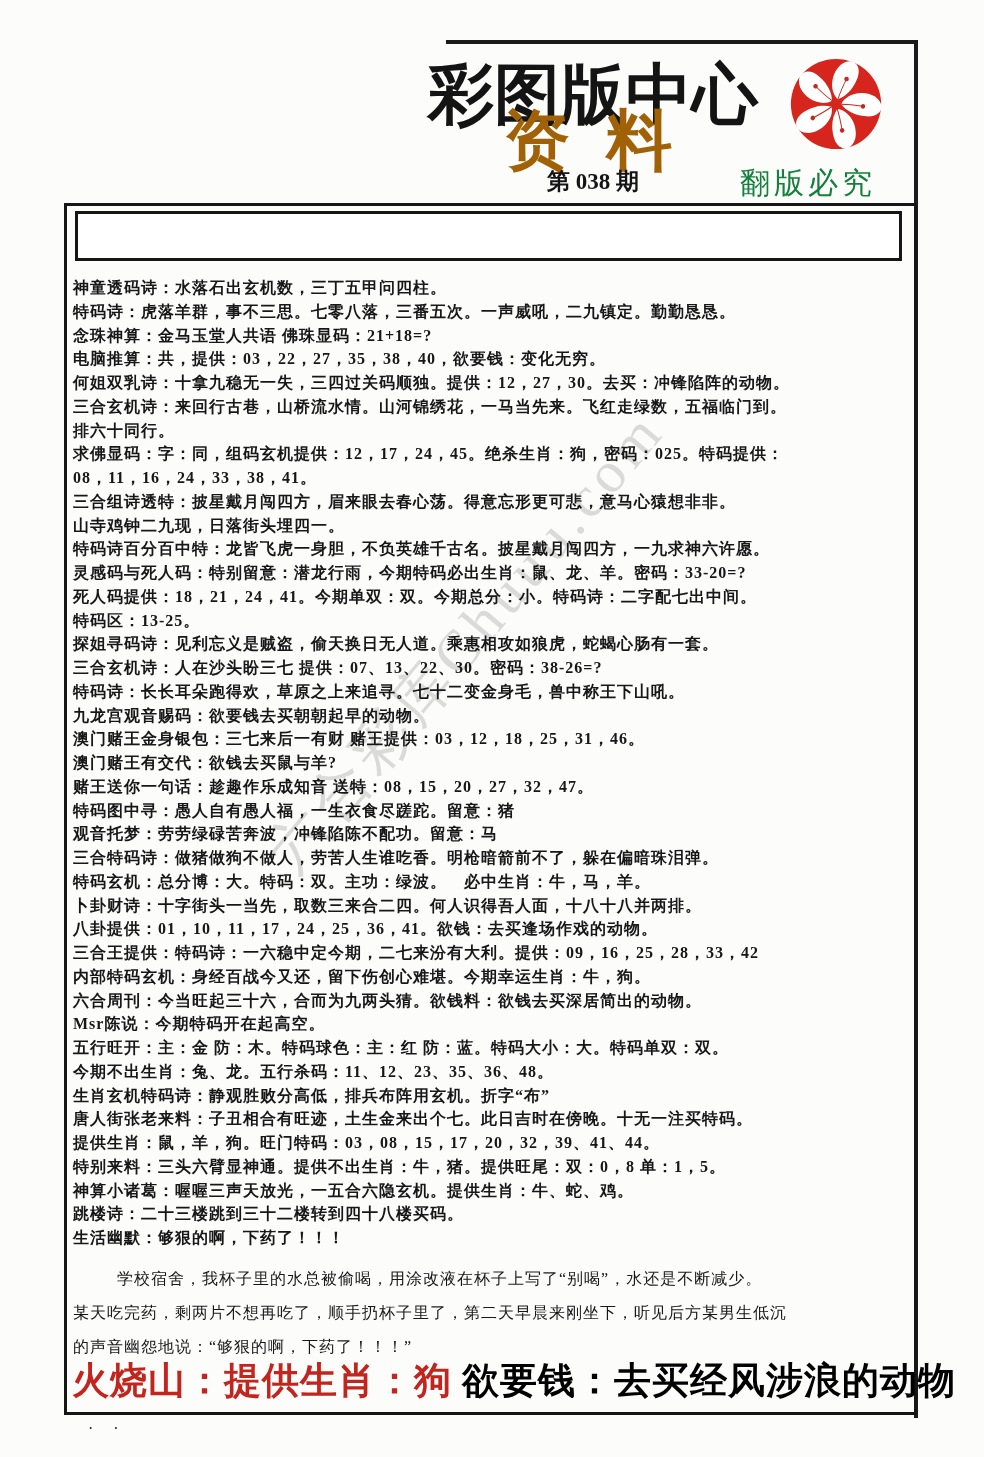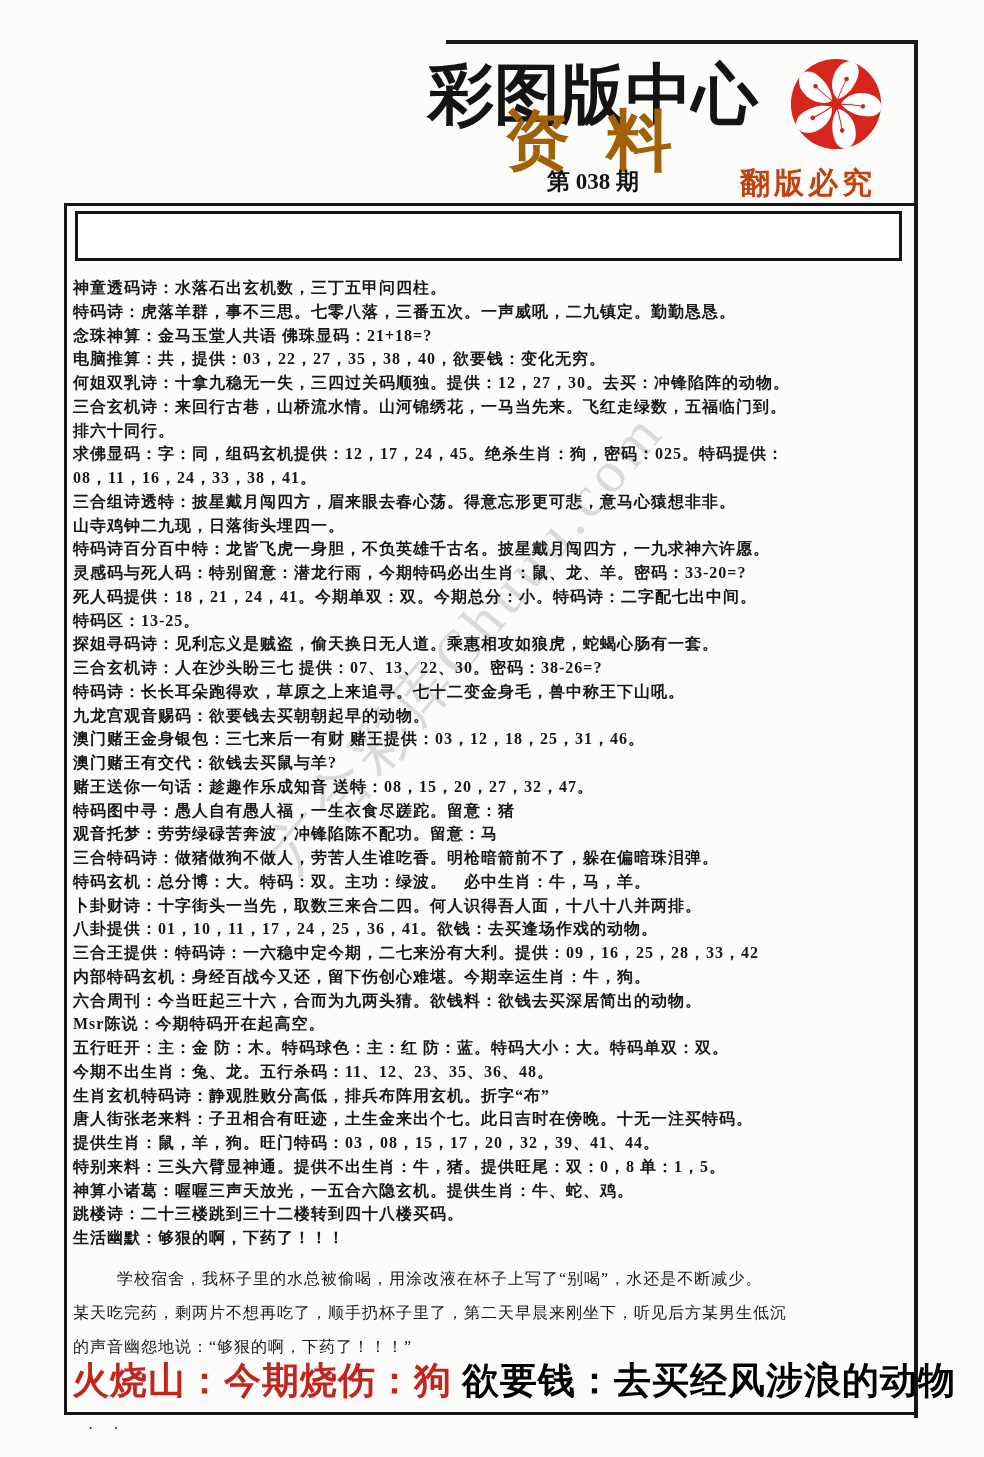--- a/index.html
+++ b/index.html
@@ -7,22 +7,22 @@
 
   
   .top-rule   { position:absolute; left:446px; top:40px; width:472px; height:4px; background:#1b1b1b; }
   .right-rule { position:absolute; left:914px; top:40px; width:4px;  height:1378px; background:#1b1b1b; }
   .title-center { position:absolute; left:428px; top:50px; width:330px; text-align:center;
                   font-size:66px; font-weight:bold; color:#141414; white-space:nowrap; }
   .title-main   { position:absolute; left:428px; top:96px; width:330px; text-align:center;
                   font-size:66px; font-weight:bold; color:#a16207; letter-spacing:10px; white-space:nowrap; }
   .issue        { position:absolute; left:428px; top:166px; width:330px; text-align:center;
                   font-size:23px; font-weight:bold; color:#141414; white-space:nowrap; }
-  .stamp        { position:absolute; left:740px; top:163px; width:176px; font-size:30px; font-weight:bold;
-                  color:#c2410c; letter-spacing:4px; white-space:nowrap; }
+  .stamp        { position:absolute; left:740px; top:163px; width:176px; font-size:30px; font-weight:normal;
+                  color:#15803d; letter-spacing:4px; white-space:nowrap; }
   .logo         { position:absolute; left:788px; top:56px; width:96px; height:96px; }
 
   
   .watermark { position:absolute; left:310px; top:810px; transform:rotate(-50deg); transform-origin:left bottom;
                font-size:58px; letter-spacing:6px; color:#b9b9b9; opacity:.5; white-space:nowrap; pointer-events:none; }
 
   
   .content-box { position:absolute; left:64px; top:203px; width:847px; height:1206px; border:3px solid #161616; background:transparent; }
   .blank-box   { position:absolute; left:8px; top:5px; width:821px; height:44px; border:3px solid #161616; background:#fff; }
 
@@ -134,19 +134,19 @@
       <div class="bline">生活幽默：够狠的啊，下药了！！！</div>
     </div>
 
     <div class="humor">
       <p class="indent">学校宿舍，我杯子里的水总被偷喝，用涂改液在杯子上写了“别喝”，水还是不断减少。</p>
       <p>某天吃完药，剩两片不想再吃了，顺手扔杯子里了，第二天早晨来刚坐下，听见后方某男生低沉</p>
       <p>的声音幽怨地说：“够狠的啊，下药了！！！”</p>
     </div>
 
     <div class="footer-line">
-      <span style="color: rgb(194, 37, 29);">火烧山：今期烧伤：狗</span><span style="color: #000000;">欲要钱：去买经风涉浪的动物</span>
+      <span style="color: rgb(194, 37, 29);">火烧山：提供生肖：狗</span><span style="color: #000000;">欲要钱：去买经风涉浪的动物</span>
     </div>
   </div>
 
   <div class="footnote-dots">· ·</div>
 
 </div>
 
 </body></html>

